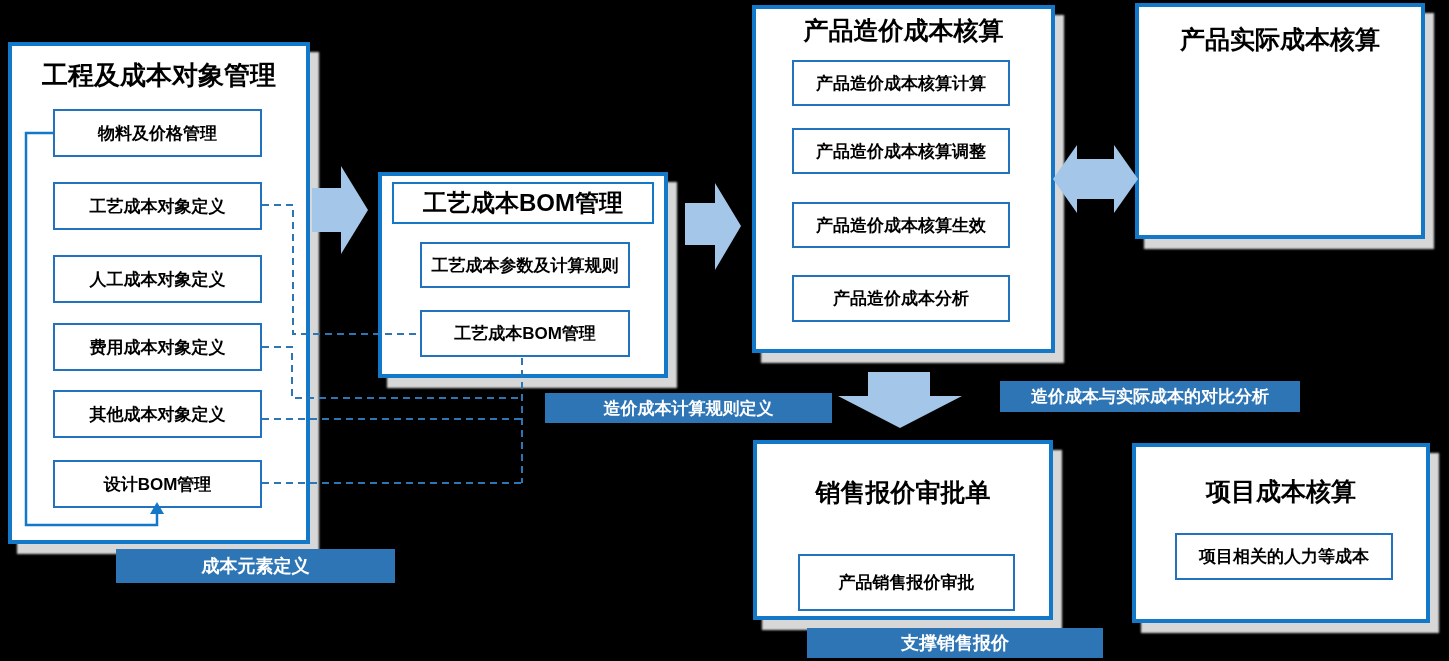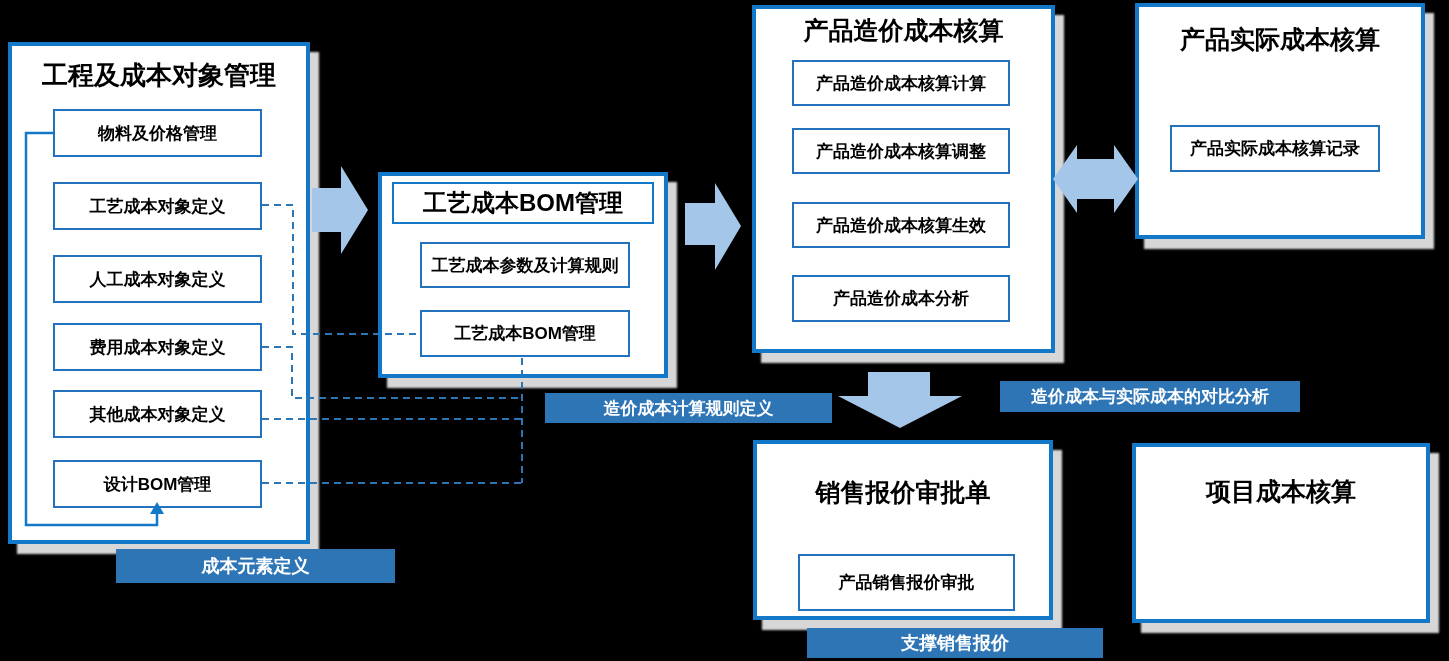--- a/index.html
+++ b/index.html
@@ -61,30 +61,30 @@
   <div class="panel" style="left:752px;top:5px;width:303px;height:348px;">
     <div class="panel-title t25" style="top:5px;">产品造价成本核算</div>
     <div class="node" style="left:36px;top:51px;width:218px;height:46px;">产品造价成本核算计算</div>
     <div class="node" style="left:36px;top:119px;width:218px;height:46px;">产品造价成本核算调整</div>
     <div class="node" style="left:36px;top:193px;width:218px;height:46px;">产品造价成本核算生效</div>
     <div class="node" style="left:36px;top:266px;width:218px;height:47px;">产品造价成本分析</div>
   </div>
 
   <div class="panel" style="left:1135px;top:3px;width:290px;height:236px;">
     <div class="panel-title t25" style="top:16px;">产品实际成本核算</div>
-    <div class="node" style="left:31px;top:118px;width:210px;height:47px;">产品实际成本核算记录</div>
   </div>
 
   <div class="panel" style="left:753px;top:440px;width:300px;height:180px;">
     <div class="panel-title t25" style="top:32px;">销售报价审批单</div>
     <div class="node" style="left:41px;top:86px;width:217px;height:57px;margin-top:24px;">产品销售报价审批</div>
   </div>
 
   <div class="panel" style="left:1132px;top:443px;width:298px;height:180px;">
     <div class="panel-title t25" style="top:28px;">项目成本核算</div>
+    <div class="node" style="left:39px;top:86px;width:218px;height:47px;">项目相关的人力等成本</div>
   </div>
 
   <div class="bar" style="left:116px;top:549px;width:279px;height:34px;">成本元素定义</div>
 
   <div class="bar" style="left:545px;top:393px;width:287px;height:30px;font-size:17px;">造价成本计算规则定义</div>
 
   <div class="bar-wrap-bg" style="left:1000px;top:381px;width:300px;height:31px;"></div>
   <div class="bar-wrap-text" style="left:1025px;top:384px;width:250px;height:52px;">造价成本与实际成本的对比分析</div>
 
   <div class="bar" style="left:807px;top:628px;width:296px;height:30px;">支撑销售报价</div>

